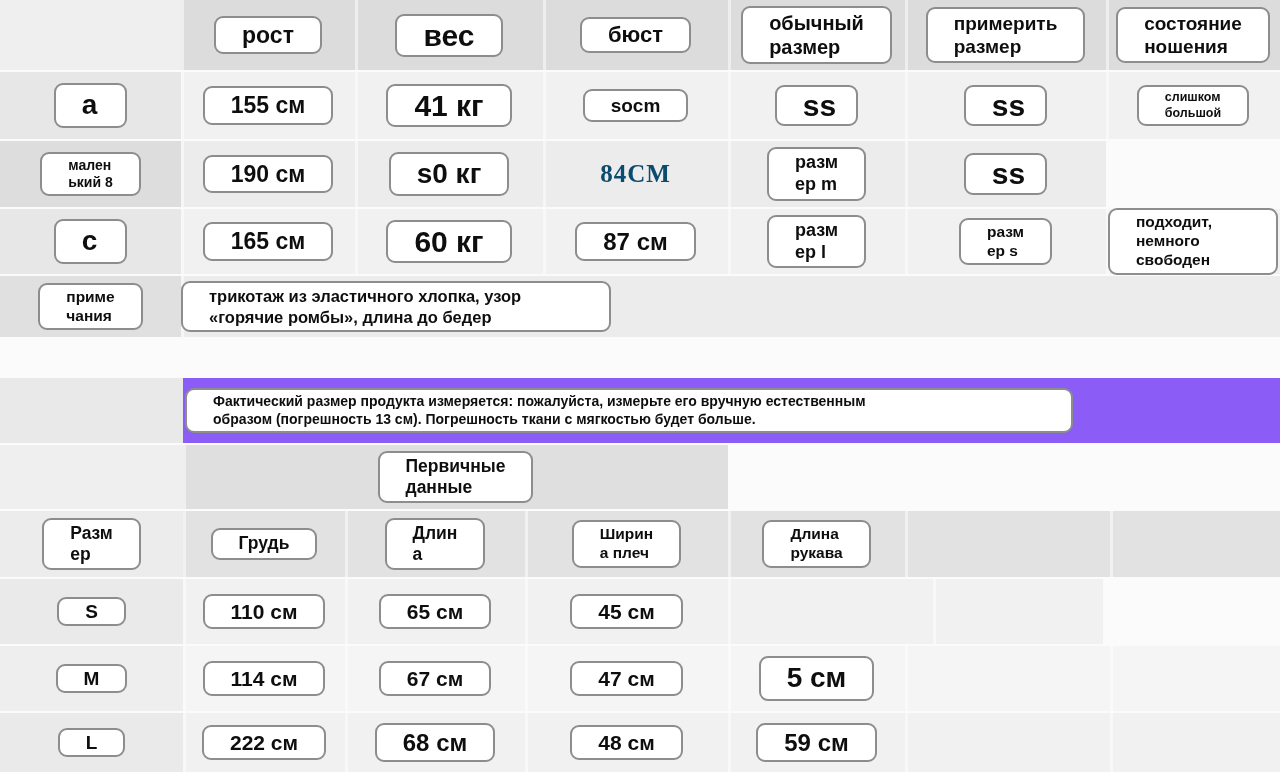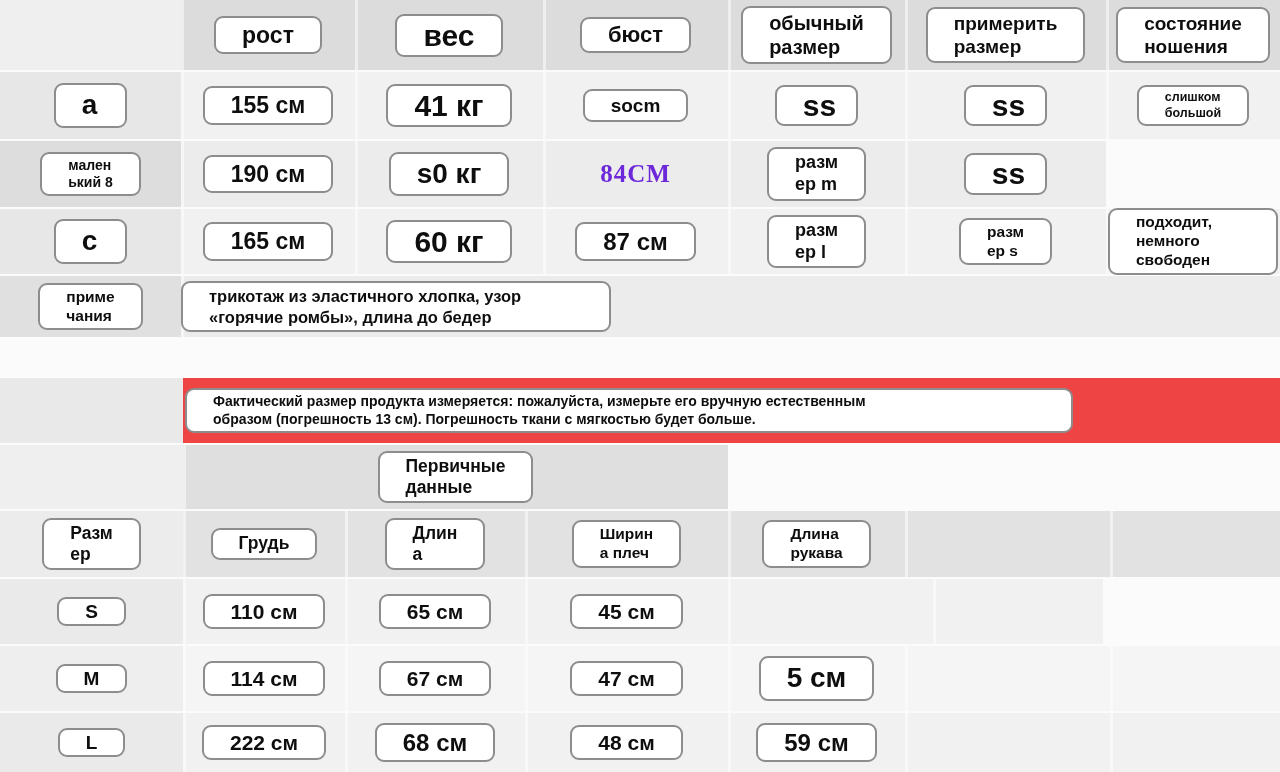--- a/index.html
+++ b/index.html
@@ -15,38 +15,38 @@
   .b0{width:183px}.b1{width:162px}.b2{width:180px}.b3{width:203px}.b4{width:177px}.b5{width:205px}.b6{width:170px}
   .band1{width:545px}.band2{width:552px}
   
   .h70{height:70px}.h67{height:67px}.h66{height:66px}.h65{height:65px}.h64{height:64px}.h61{height:61px}.h59{height:59px;margin-bottom:0;}
   .big-gap{height:39px;background:#fbfbfb;}
   
   .bg-hl{background:#efefef}.bg-hd{background:#dcdcdc}
   .bg-l1{background:#e7e7e7}.bg-r1{background:#f1f1f1}
   .bg-l2{background:#dddddd}.bg-r2{background:#ececec}
   .bg-l3{background:#e0e0e0}
-  .bg-note-l{background:#e9e9e9}.bg-note{background:#ef4444}
+  .bg-note-l{background:#e9e9e9}.bg-note{background:#8b5cf6}
   .bg-grp{background:#dfdfdf}
   .bg-ch-l{background:#ececec}.bg-ch{background:#e2e2e2}
   .bg-s-l{background:#eaeaea}.bg-m{background:#f5f5f5}.bg-m-l{background:#eeeeee}
   
   .tbox{display:inline-block;background:#ffffff;border:2px solid #8d8d8d;border-radius:9px;
         font-weight:700;color:#0e0e0e;white-space:pre-line;line-height:1.22;
         padding:3px 26px;box-sizing:border-box;text-align:left;}
   .fs12{font-size:12.5px}.fs14{font-size:14px}.fs15{font-size:15.5px}.fs16{font-size:16.5px}
   .fs17{font-size:17.5px}.fs18{font-size:18px}.fs19{font-size:19px}.fs20{font-size:20px}
   .fs21{font-size:21px}.fs22{font-size:22px}.fs23{font-size:23px}.fs24{font-size:24px}
   .fs27{font-size:19px}.fs28{font-size:28px}.fs30{font-size:30px;line-height:1.1;}
   .bx-letter{min-width:60px;padding-right:28px;}
   .bx-ss{min-width:62px;padding-right:20px;line-height:1.05;}
   .bx-sml{min-width:36px;text-align:center;line-height:1.05;}
   .w430{width:430px}.w888{width:888px}.w170{width:170px}
   .ov{position:relative;margin-left:-14px;z-index:2;}
-  .ghost{font-family:"Liberation Serif", serif;font-weight:700;color:#6d28d9;font-size:25px;letter-spacing:1px;}
+  .ghost{font-family:"Liberation Serif", serif;font-weight:700;color:#0c4a6e;font-size:25px;letter-spacing:1px;}
   .vline{position:absolute;top:0;bottom:0;width:3px;background:rgba(255,255,255,.55);}
 </style>
 </head>
 <body>
 
 <div class="page">
 
   <div>
 
     <div class="row h70">

